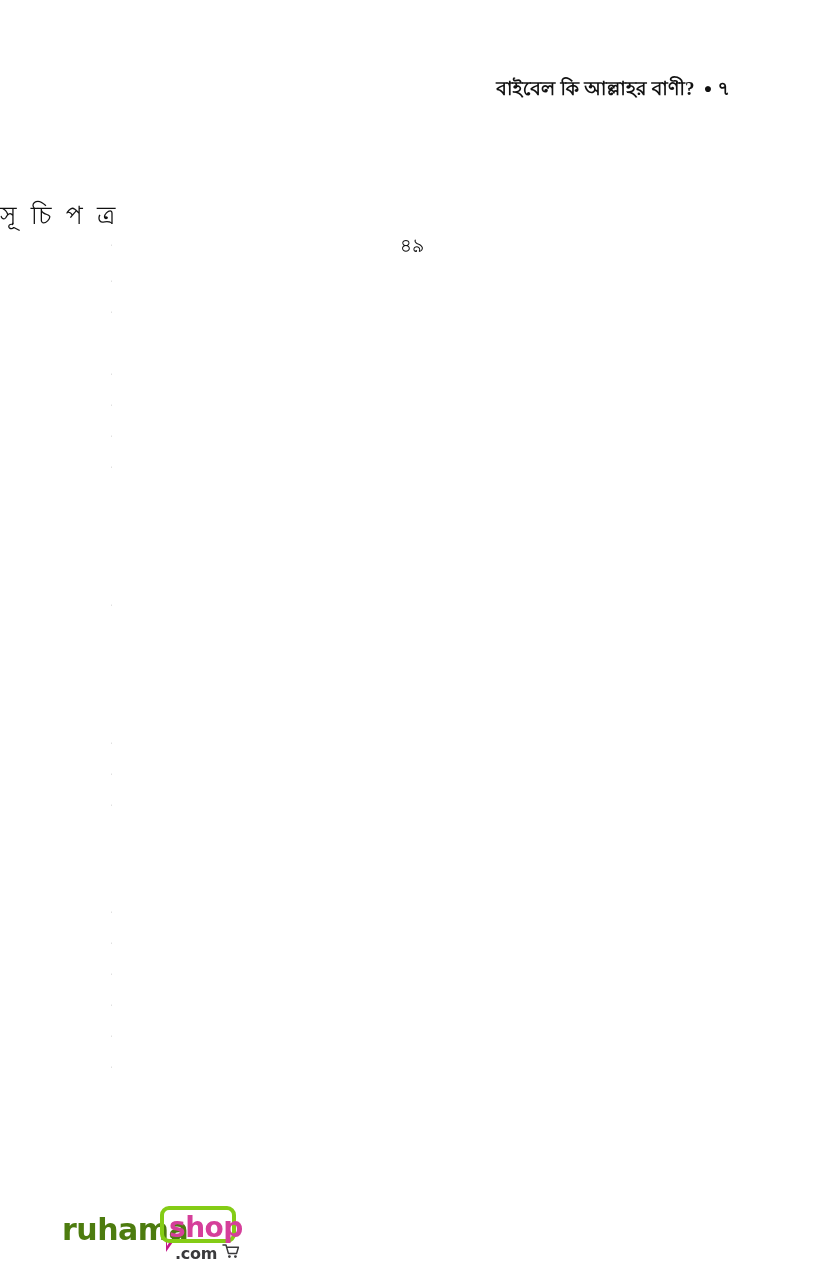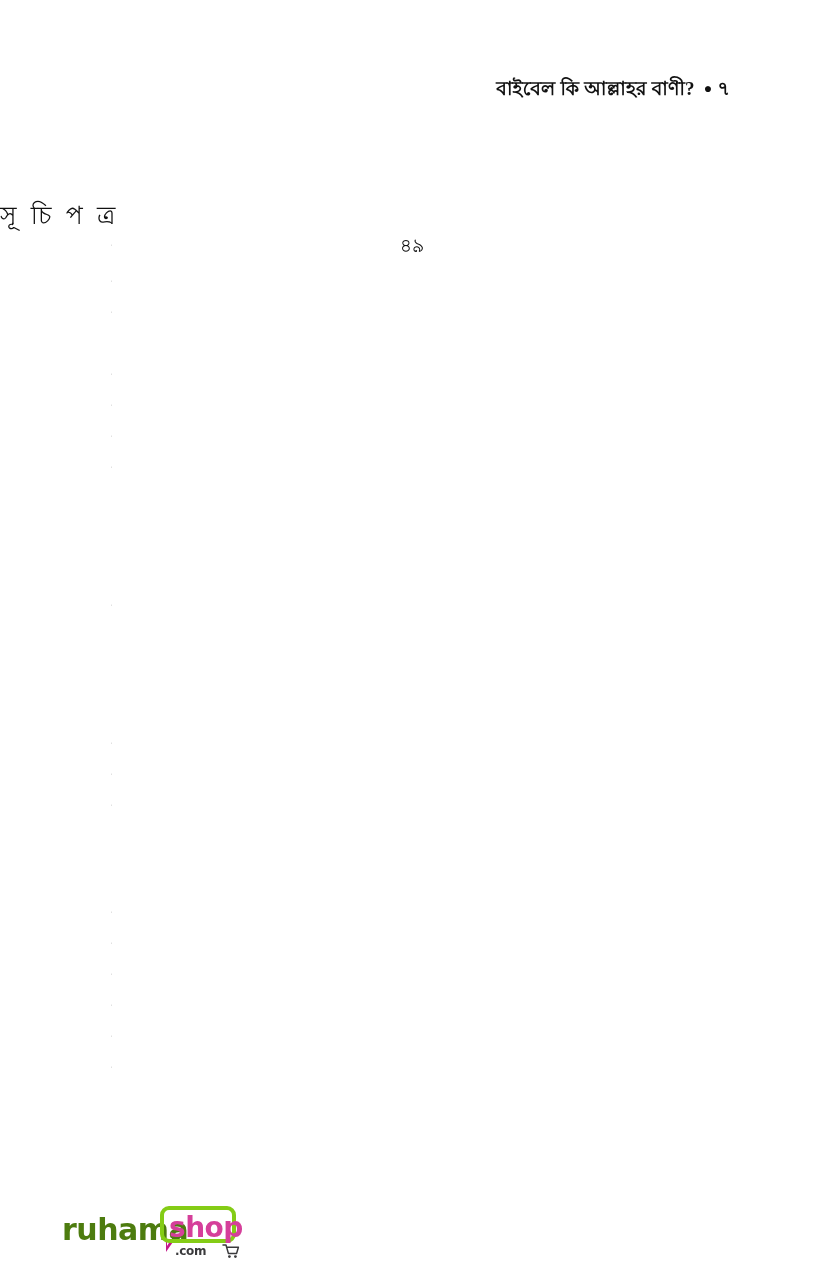--- a/index.html
+++ b/index.html
@@ -165,21 +165,21 @@
     top: 32px;
     width: 0;
     height: 0;
     border-left: 5px solid #ffffff;
     border-bottom: 8px solid transparent;
   }
   .logo .dotcom {
     position: absolute;
     left: 113px;
     top: 38px;
-    font-size: 12px;
+    font-size: 16px;
     font-weight: bold;
     color: #3a3a3c;
     letter-spacing: -0.3px;
   }
   .logo .cart-icon {
     position: absolute;
     left: 160px;
     top: 37px;
     width: 18px;
     height: 17px;

